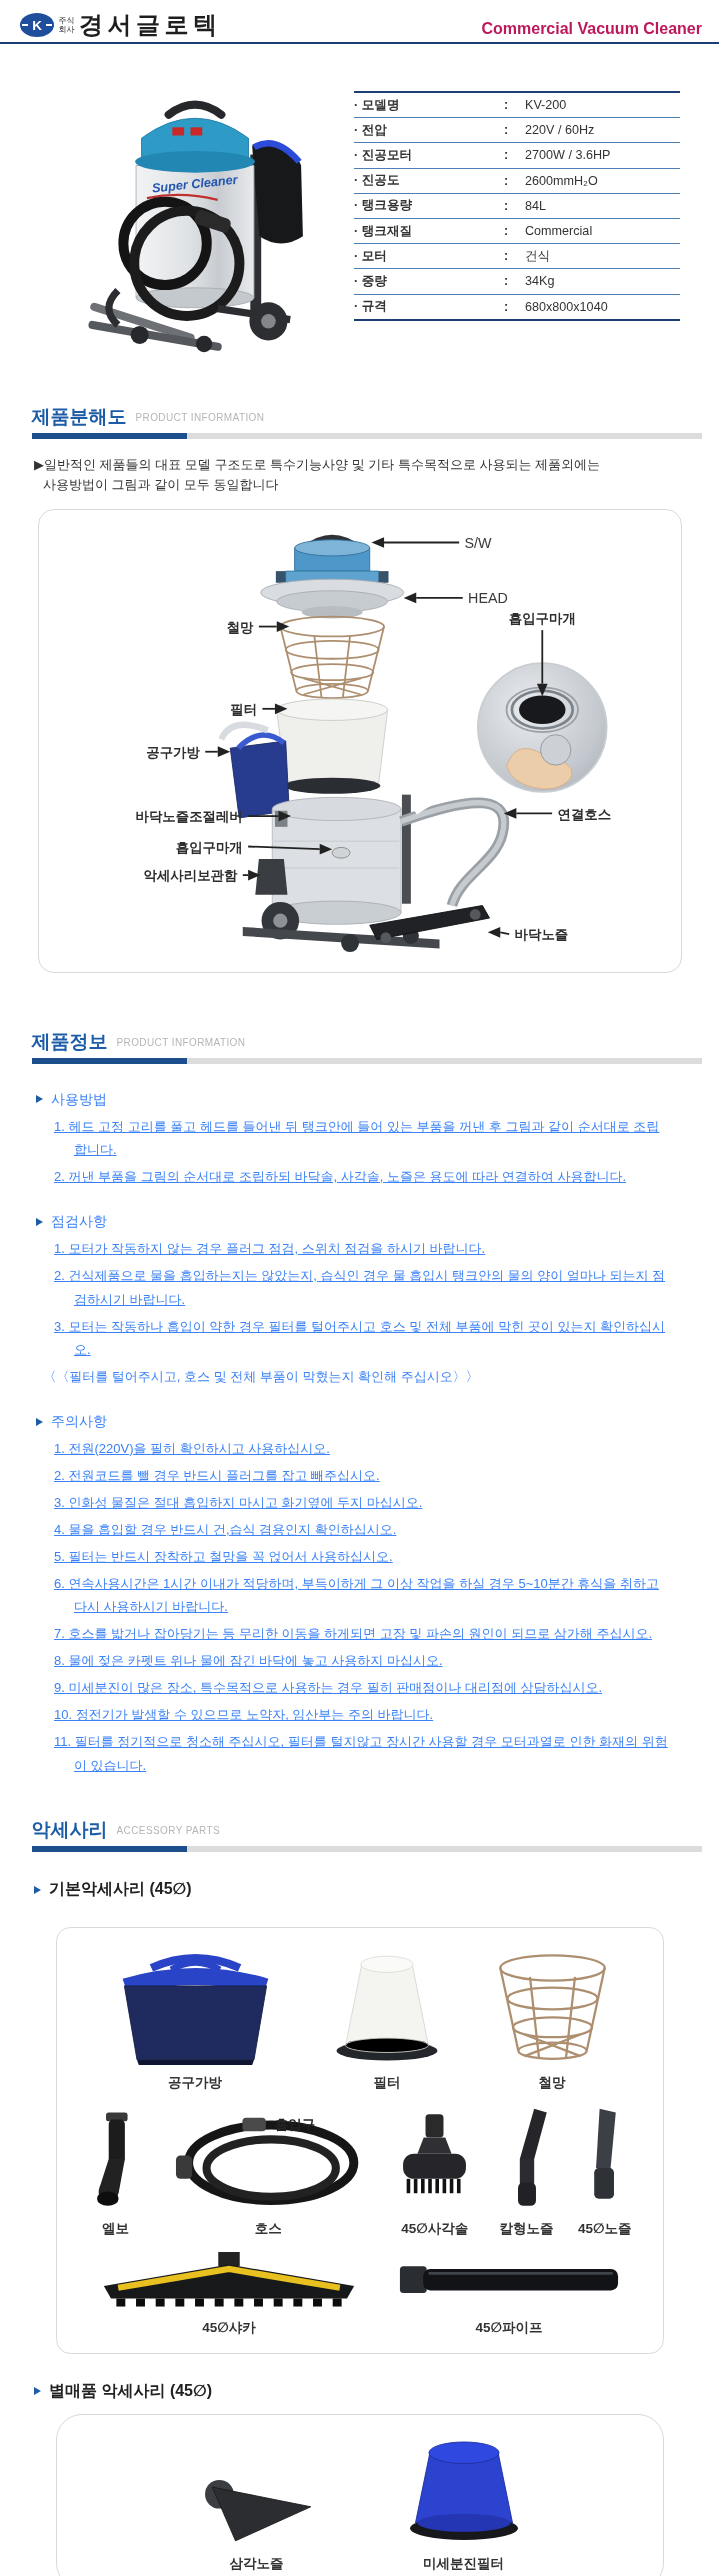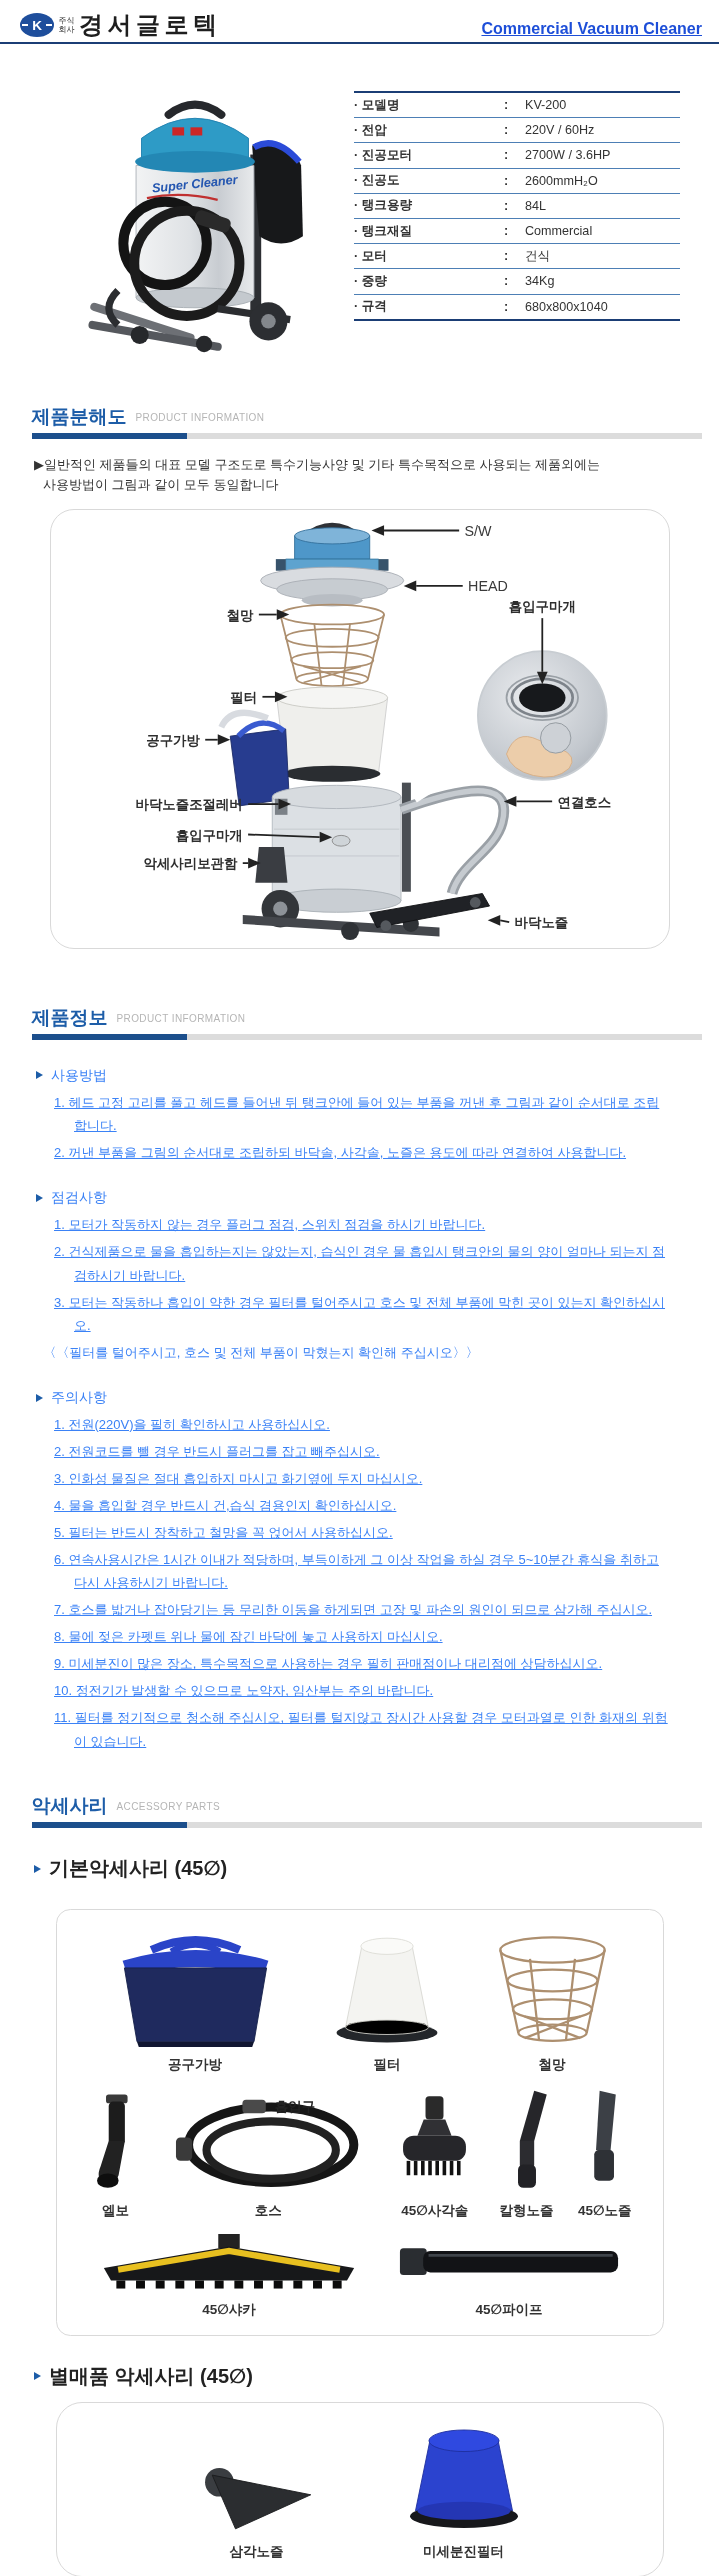--- a/index.html
+++ b/index.html
@@ -9,56 +9,56 @@
   }
   
   .header{position:relative;height:42px;border-bottom:2.7px solid #1b3e75;}
   .logo{position:absolute;left:20px;top:9px;display:flex;align-items:center;gap:4.5px;}
   .logo-icon{position:relative;width:34px;height:24px;background:#1e4e9c;border-radius:50%;
     display:flex;align-items:center;justify-content:center;color:#fff;font-weight:bold;font-size:13.5px;}
   .logo-icon .dash{position:absolute;width:6.3px;height:2.7px;background:#fff;top:10.8px;}
   .logo-icon .dash.l{left:1.8px}.logo-icon .dash.r{right:1.8px}
   .logo-stack{display:flex;flex-direction:column;font-size:8px;font-weight:normal;color:#2b2b2b;line-height:9px;}
   .logo-name{font-size:24px;font-weight:bold;color:#1e1e1e;letter-spacing:4.5px;}
-  .header-title{position:absolute;right:18px;bottom:4.5px;color:#1d4ed8;font-weight:bold;font-size:16px;text-decoration:underline;}
+  .header-title{position:absolute;right:18px;bottom:4.5px;color:#be185d;font-weight:bold;font-size:16px;}
   
   .product-row{display:flex;margin:38px 40px 0 79px;}
   .photo{width:232px;height:272px;}
   .spec-wrap{margin-left:auto;margin-top:9px;}
   table.specs{border-collapse:collapse;width:326px;border-top:2.7px solid #1b3e75;border-bottom:2.7px solid #1b3e75;}
   table.specs tr + tr{border-top:0.9px solid #4d7fb5;}
   table.specs td{font-size:12.6px;padding:3.6px 0;color:#333;}
   td.sp-label{width:133px;padding-left:10.8px;font-weight:bold;}
   td.sp-colon{width:38px;text-align:center;font-weight:bold;}
   
   .sec{margin:0 18px 0 31.5px;}
   .sec-title-row{display:flex;align-items:center;gap:9px;}
   .sec-title{color:#1d5da8;font-size:19px;font-weight:bold;}
   .sec-sub{color:#b5b5b5;font-size:10px;letter-spacing:0.4px;}
   .sec-bar{display:flex;height:6.3px;margin-top:2.7px;}
   .bar-navy{width:155px;background:#1c4f8c;}
   .bar-gray{flex:1;background:#dcdcdc;}
   
   .bd-note{margin:16px 27px 0 34px;font-size:13px;color:#333;line-height:20px;}
   .bd-note .l2{padding-left:9px;}
-  .diagram-box{width:610px;margin:14.4px auto 0;border:0.9px solid #d9d9d9;border-radius:24px;padding:4px;}
+  .diagram-box{width:610px;margin:14.4px auto 0;border:0.9px solid #d9d9d9;border-radius:16px;padding:16px;}
   .diagram-box svg{display:block;}
   .dg-label{font-size:15px;font-weight:600;fill:#2e2e2e;}
   .dg-label-en{font-size:16px;fill:#3a3a3a;}
   
   .info{margin:23.4px 49px 0 36px;font-size:13px;color:#3b82f6;}
   .group{margin-top:21.6px;}
   .group:first-child{margin-top:0;}
   .group-head{display:flex;align-items:center;gap:8px;font-size:14px;line-height:23.4px;}
   .tri{width:0;height:0;border-left:7.2px solid #1d5da8;border-top:4.5px solid transparent;border-bottom:4.5px solid transparent;}
   .g-items{margin-top:3.6px;}
   .item{line-height:23.4px;margin:3.6px 0 3.6px 18px;padding-left:20px;text-indent:-20px;text-decoration:underline;}
   .g-note{line-height:23.4px;margin:3.6px 0 0 7.2px;}
   
-  .acc-head{display:flex;align-items:center;gap:8px;margin:27px 0 0 34px;font-size:20px;font-weight:bold;color:#222;}
+  .acc-head{display:flex;align-items:center;gap:8px;margin:27px 0 0 34px;font-size:16px;font-weight:bold;color:#222;}
   .acc-box{width:608px;margin:27px auto 0;border:0.9px solid #d9d9d9;border-radius:14.4px;padding:20px 9px 16px;box-sizing:border-box;}
   .acc-row{display:flex;justify-content:space-evenly;align-items:flex-end;margin-top:14.4px;}
   .acc-row:first-child{margin-top:0;}
   .acc-item{display:flex;flex-direction:column;align-items:center;}
   .acc-cap{margin-top:7.2px;font-size:13.5px;font-weight:bold;color:#333;}
   .opt-box{width:608px;margin:12.6px auto 0;border:0.9px solid #d9d9d9;border-radius:26px;padding:18px 0 14.4px;box-sizing:border-box;display:flex;justify-content:center;gap:63px;align-items:flex-end;}
 </style>
 </head>
 <body>
 

